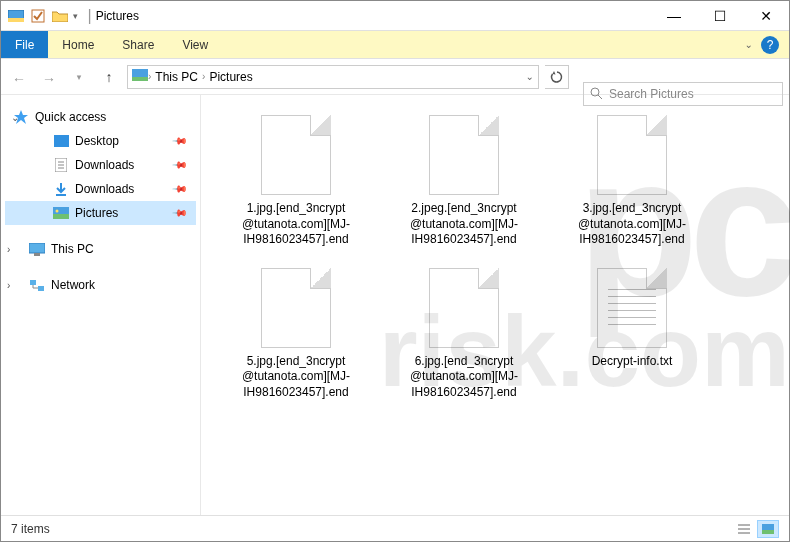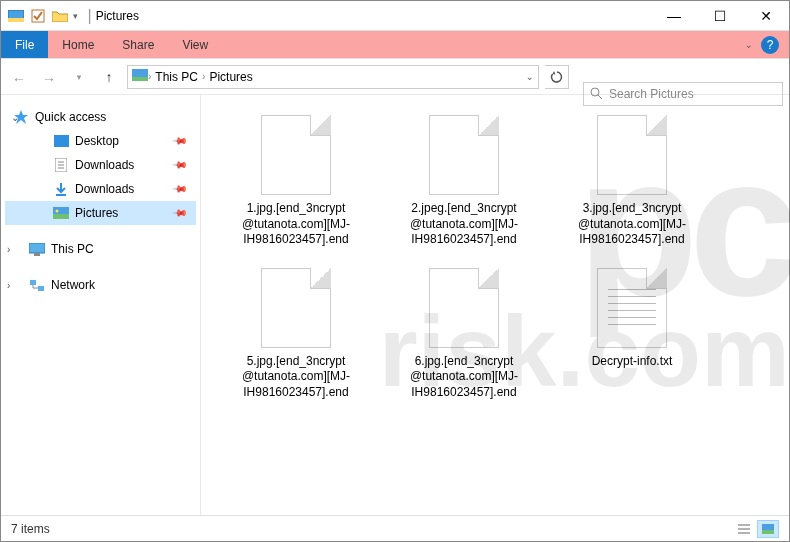--- a/index.html
+++ b/index.html
@@ -5,21 +5,21 @@
 * { margin: 0; padding: 0; box-sizing: border-box; font-family: "Segoe UI", sans-serif; }
 body { width: 790px; height: 542px; background: #fff; overflow: hidden; position: relative; }
 .window { width: 100%; height: 100%; border: 1px solid #888; display: flex; flex-direction: column; }
 .titlebar { height: 30px; background: #fff; display: flex; align-items: center; border-bottom: 1px solid #e0e0e0; }
 .qat { display: flex; align-items: center; gap: 4px; padding: 0 6px; }
 .qat-icon { width: 18px; height: 18px; display: flex; align-items: center; justify-content: center; }
 .title-sep { margin: 0 4px; color: #999; }
 .title-text { font-size: 12px; color: #000; }
 .win-controls { margin-left: auto; display: flex; }
 .win-btn { width: 46px; height: 30px; display: flex; align-items: center; justify-content: center; font-size: 14px; }
-.ribbon { height: 28px; background: #fca5a5; display: flex; align-items: center; border-bottom: 1px solid #e0e0e0; position: relative; }
+.ribbon { height: 28px; background: #fef9c3; display: flex; align-items: center; border-bottom: 1px solid #e0e0e0; position: relative; }
 .ribbon-tab { padding: 0 14px; height: 100%; display: flex; align-items: center; font-size: 12px; color: #333; }
 .ribbon-tab.file { background: #1979ca; color: #fff; }
 .ribbon-help { position: absolute; right: 10px; width: 18px; height: 18px; border-radius: 50%; background: #1979ca; color: #fff; font-size: 12px; display: flex; align-items: center; justify-content: center; }
 .navbar { height: 36px; display: flex; align-items: center; padding: 0 6px; gap: 6px; border-bottom: 1px solid #e8e8e8; }
 .nav-btn { width: 24px; height: 24px; display: flex; align-items: center; justify-content: center; color: #999; font-size: 14px; }
 .nav-btn.active { color: #333; }
 .address { flex: 1; height: 24px; border: 1px solid #ccc; display: flex; align-items: center; padding: 0 4px; font-size: 12px; }
 .address .crumb { padding: 0 4px; }
 .address .sep { color: #888; font-size: 10px; }
 .refresh { width: 24px; height: 24px; display: flex; align-items: center; justify-content: center; border: 1px solid #ccc; border-left: none; }

